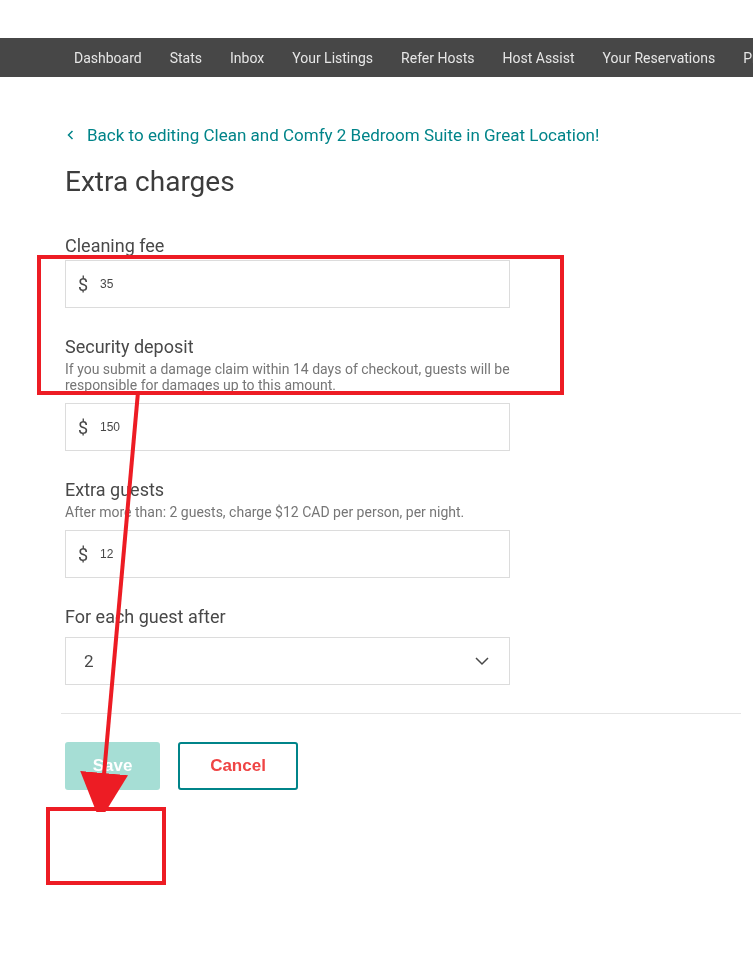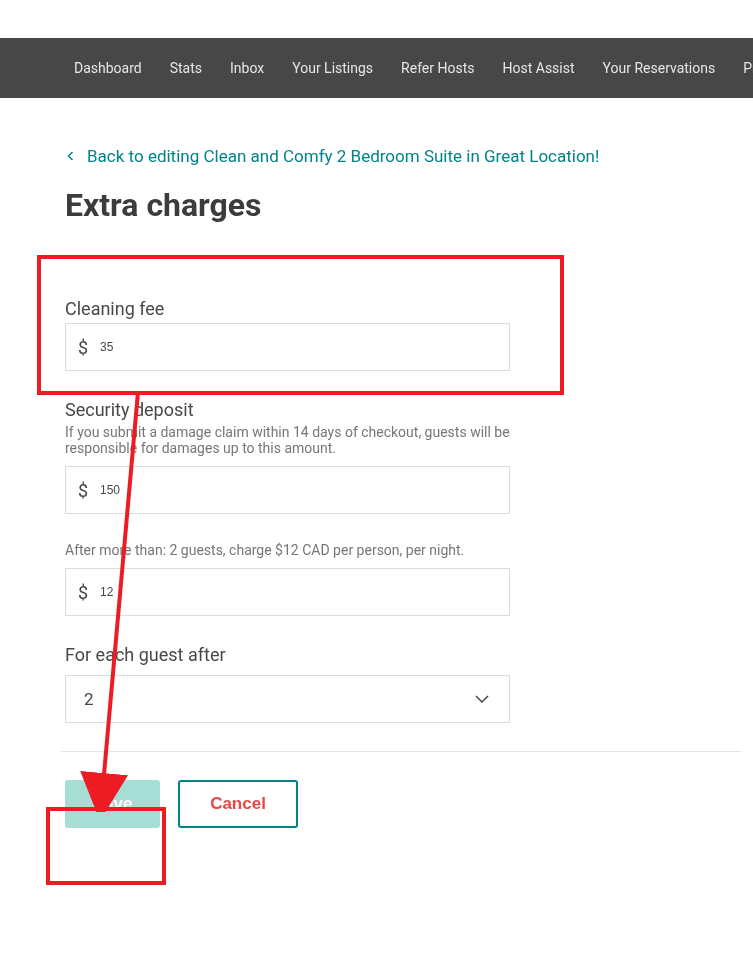--- a/index.html
+++ b/index.html
@@ -4,21 +4,21 @@
 <style>
   * { box-sizing: border-box; margin: 0; padding: 0; }
   body {
     font-family: -apple-system, BlinkMacSystemFont, "Segoe UI", Roboto, Helvetica, Arial, sans-serif;
     background: #fff;
     width: 753px;
     color: #484848;
   }
   .navbar {
     background: #474747;
-    height: 60px;
+    height: 39px;
     display: flex;
     align-items: center;
     padding: 0 0 0 60px;
     margin-top: 38px;
     overflow: hidden;
     white-space: nowrap;
   }
   .nav-item {
     color: #e6e6e6;
     font-size: 14px;
@@ -36,24 +36,24 @@
     align-items: center;
     gap: 10px;
     cursor: pointer;
     margin-bottom: 20px;
   }
   .back-chevron {
     width: 12px;
     height: 12px;
   }
   .page-title {
-    font-size: 32px;
-    font-weight: 700;
+    font-size: 28px;
+    font-weight: 400;
     color: #3c3c3c;
-    margin-bottom: 74px;
+    margin-bottom: 37px;
   }
   .form-wrap {
     width: 445px;
   }
   .field-group {
     margin-bottom: 28px;
   }
   .field-label {
     font-size: 18px;
     color: #484848;
@@ -206,20 +206,21 @@
     <div class="field-group">
       <div class="field-label">Security deposit</div>
       <div class="field-help">If you submit a damage claim within 14 days of checkout, guests will be responsible for damages up to this amount.</div>
       <div class="input-wrap">
         <span class="currency">$</span>
         <input class="num-input" value="150" style="">
       </div>
     </div>
 
     <div class="field-group">
+      <div class="field-label">Extra guests</div>
       <div class="field-help">After more than: 2 guests, charge $12 CAD per person, per night.</div>
       <div class="input-wrap">
         <span class="currency">$</span>
         <input class="num-input" value="12" style="">
       </div>
     </div>
 
     <div class="field-label" style="margin-bottom:10px">For each guest after</div>
     <div class="select-wrap">
       <span class="select-value">2</span>

